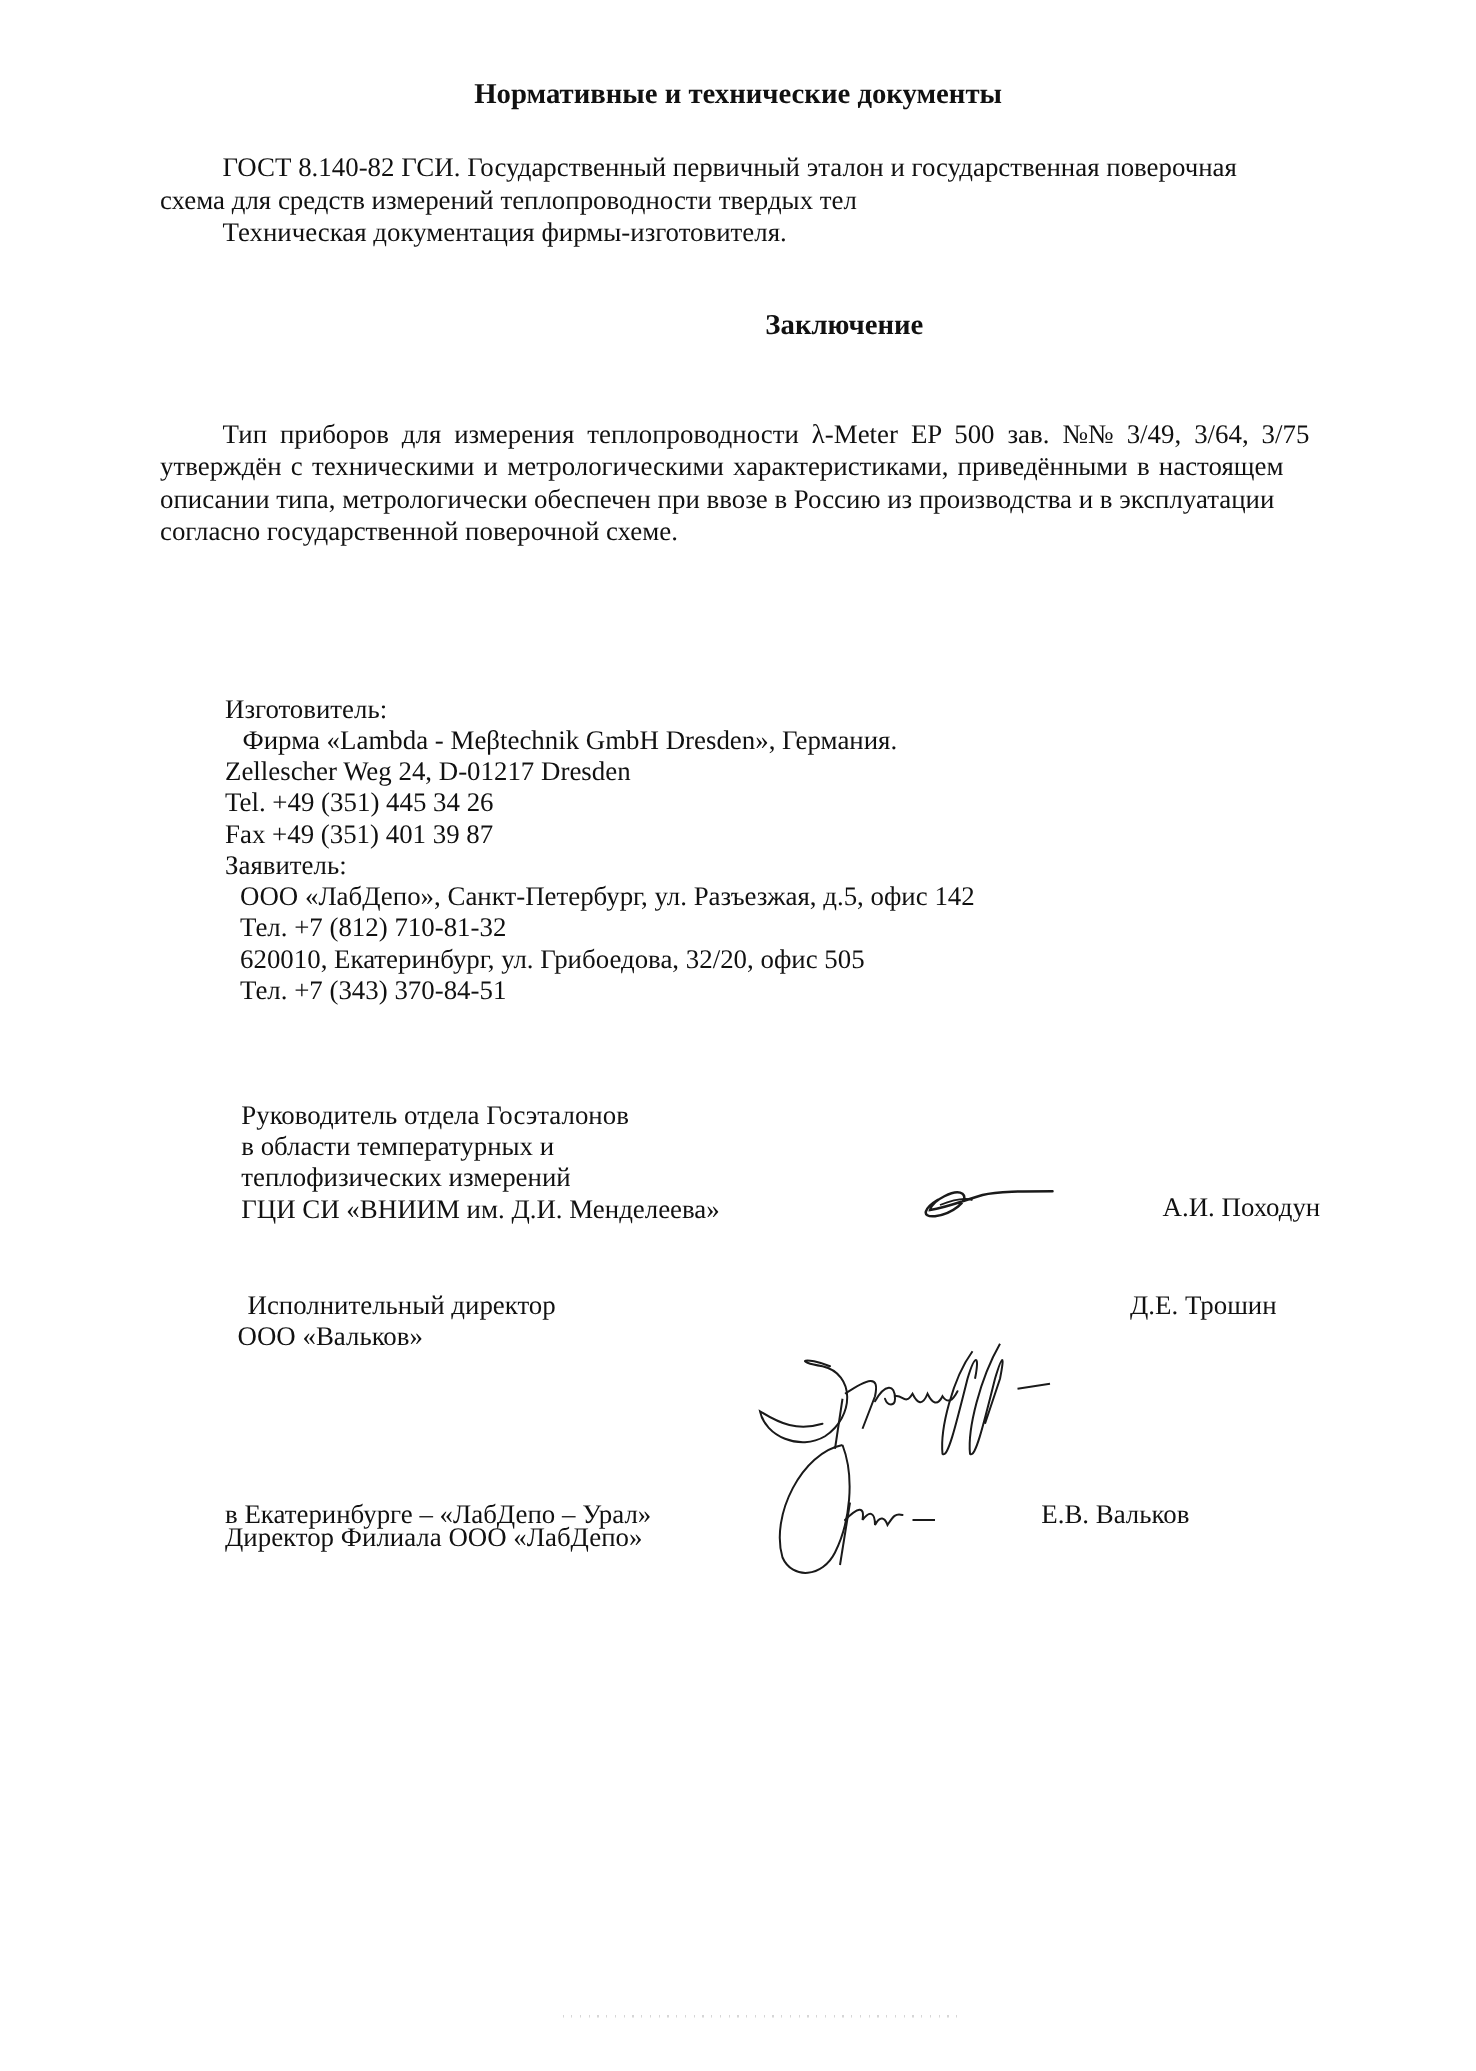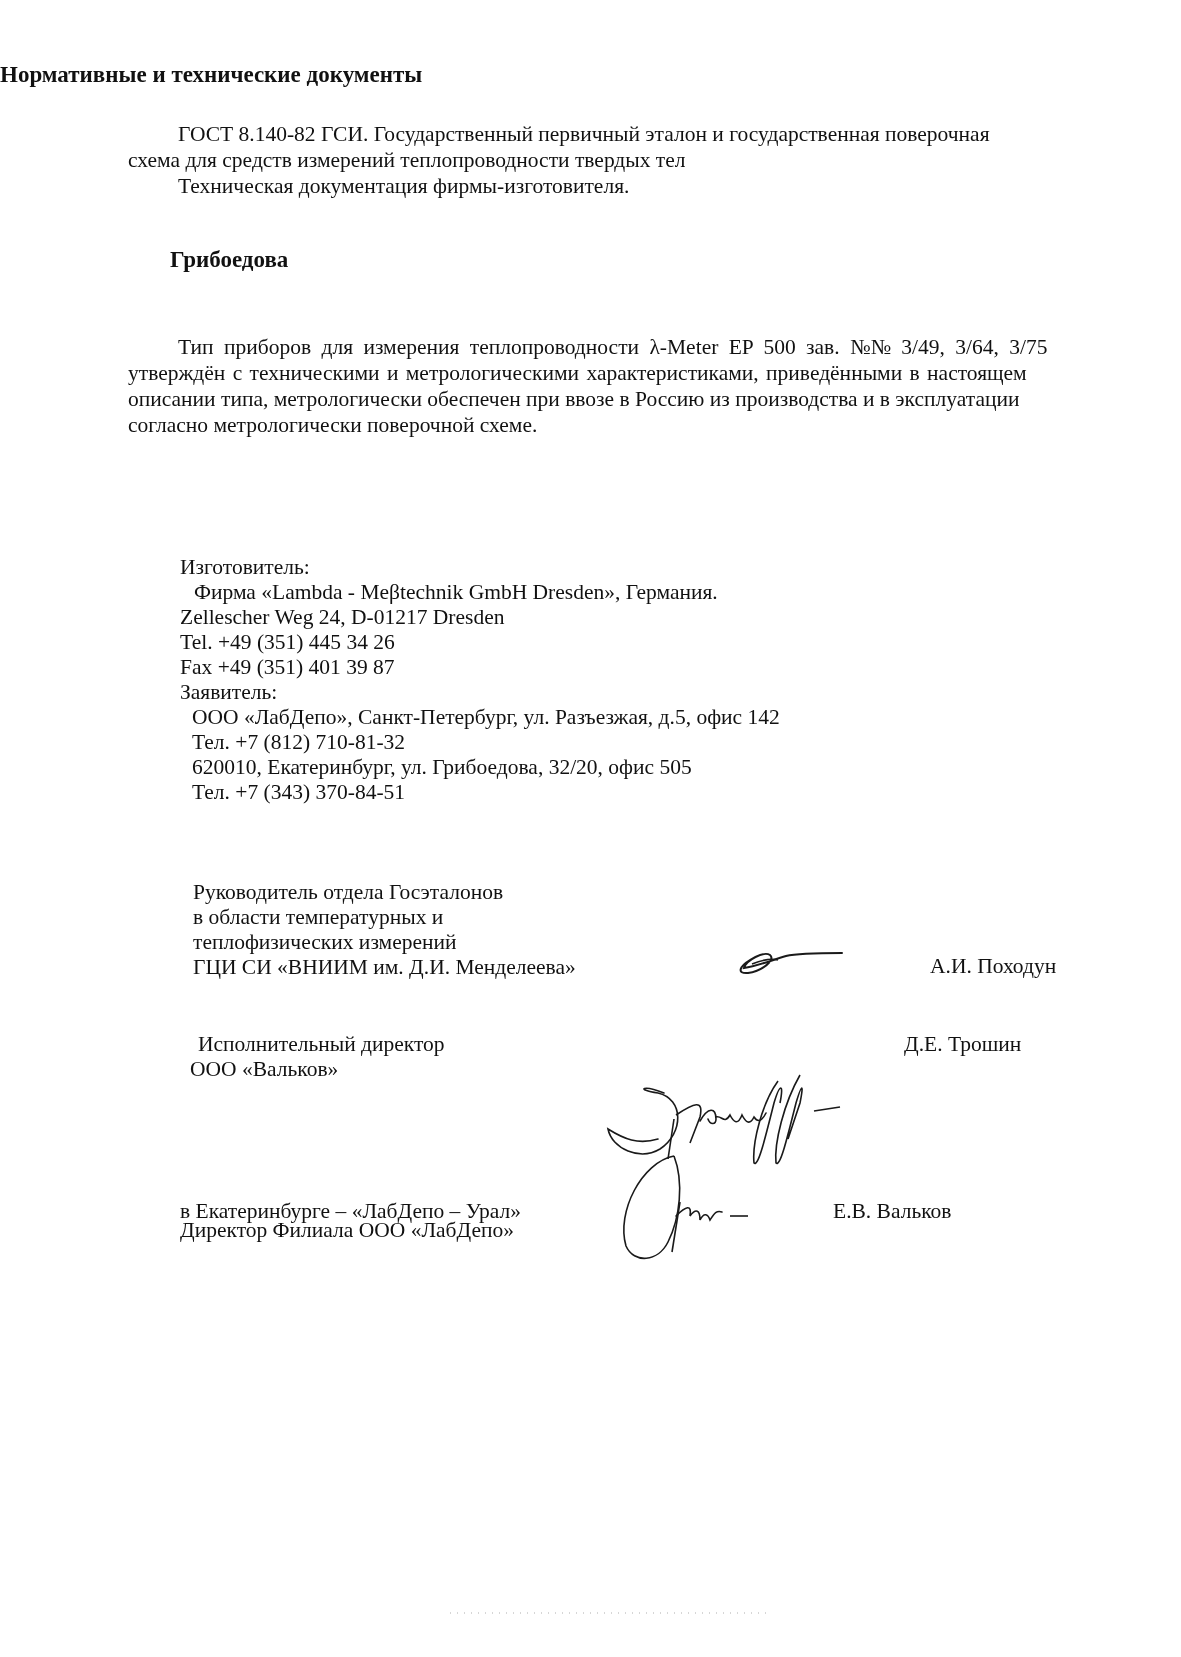--- a/index.html
+++ b/index.html
@@ -14,20 +14,21 @@
       overflow: hidden;
       font-family: "Liberation Serif", "DejaVu Serif", serif;
       color: #111111;
       font-size: 21.5px;
       line-height: 26px;
     }
     .abs { position: absolute; white-space: nowrap; }
     .heading {
       font-weight: bold;
       font-size: 23px;
+      text-align: center;
       left: 0; right: 0;
     }
     .sig {
       position: absolute;
     }
     .sig svg { display: block; }
     .scan-dots {
       position: absolute;
       height: 2px;
       background: repeating-linear-gradient(90deg, #bbb 0 1px, transparent 1px 7px);
@@ -36,26 +37,26 @@
   </style>
 </head>
 <body>
 
 <div class="abs heading" style="top:62px;">Нормативные и технические документы</div>
 
 <div class="abs" style="top:121px; left:178px;">ГОСТ 8.140-82 ГСИ. Государственный первичный эталон и государственная поверочная</div>
 <div class="abs" style="top:147px; left:128px;">схема для средств измерений теплопроводности твердых тел</div>
 <div class="abs" style="top:173px; left:178px;">Техническая документация фирмы-изготовителя.</div>
 
-<div class="abs heading" style="top:247px; left:0; right:0; padding-left:170px;">Грибоедова</div>
+<div class="abs heading" style="top:247px; left:0; right:0; padding-left:170px;">Заключение</div>
 
 <div class="abs" style="top:334px; left:178px; width:862px; text-align-last:justify; white-space:nowrap; word-spacing:5px;">Тип приборов для измерения теплопроводности λ-Meter EP 500 зав. №№ 3/49, 3/64, 3/75</div>
 <div class="abs" style="top:360px; left:128px; width:912px; word-spacing:2px;">утверждён с техническими и метрологическими характеристиками, приведёнными в настоящем</div>
 <div class="abs" style="top:386px; left:128px; width:912px;">описании типа, метрологически обеспечен при ввозе в Россию из производства и в эксплуатации</div>
-<div class="abs" style="top:412px; left:128px;">согласно метрологически поверочной схеме.</div>
+<div class="abs" style="top:412px; left:128px;">согласно государственной поверочной схеме.</div>
 
 <div class="abs" style="top:554px; left:180px;">Изготовитель:</div>
 <div class="abs" style="top:579px; left:194px;">Фирма «Lambda - Meβtechnik GmbH Dresden», Германия.</div>
 <div class="abs" style="top:604px; left:180px;">Zellescher Weg 24, D-01217 Dresden</div>
 <div class="abs" style="top:629px; left:180px;">Tel. +49 (351) 445 34 26</div>
 <div class="abs" style="top:654px; left:180px;">Fax +49 (351) 401 39 87</div>
 
 <div class="abs" style="top:679px; left:180px;">Заявитель:</div>
 <div class="abs" style="top:704px; left:192px;">ООО «ЛабДепо», Санкт-Петербург, ул. Разъезжая, д.5, офис 142</div>
 <div class="abs" style="top:729px; left:192px;">Тел. +7 (812) 710-81-32</div>

